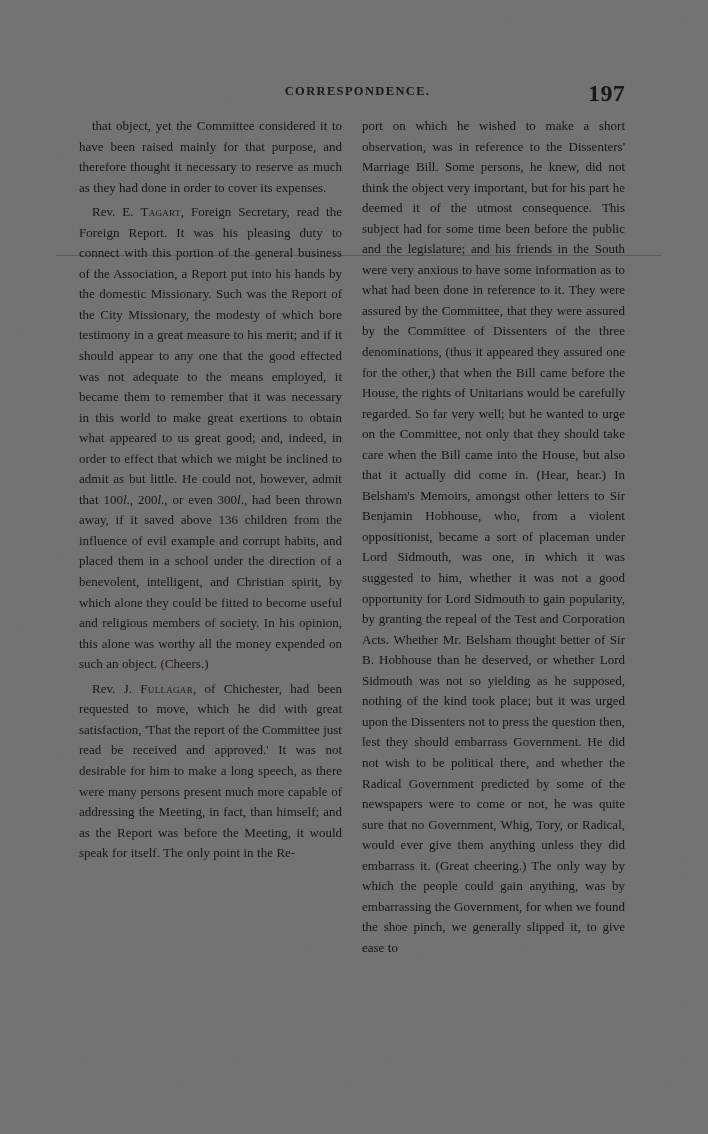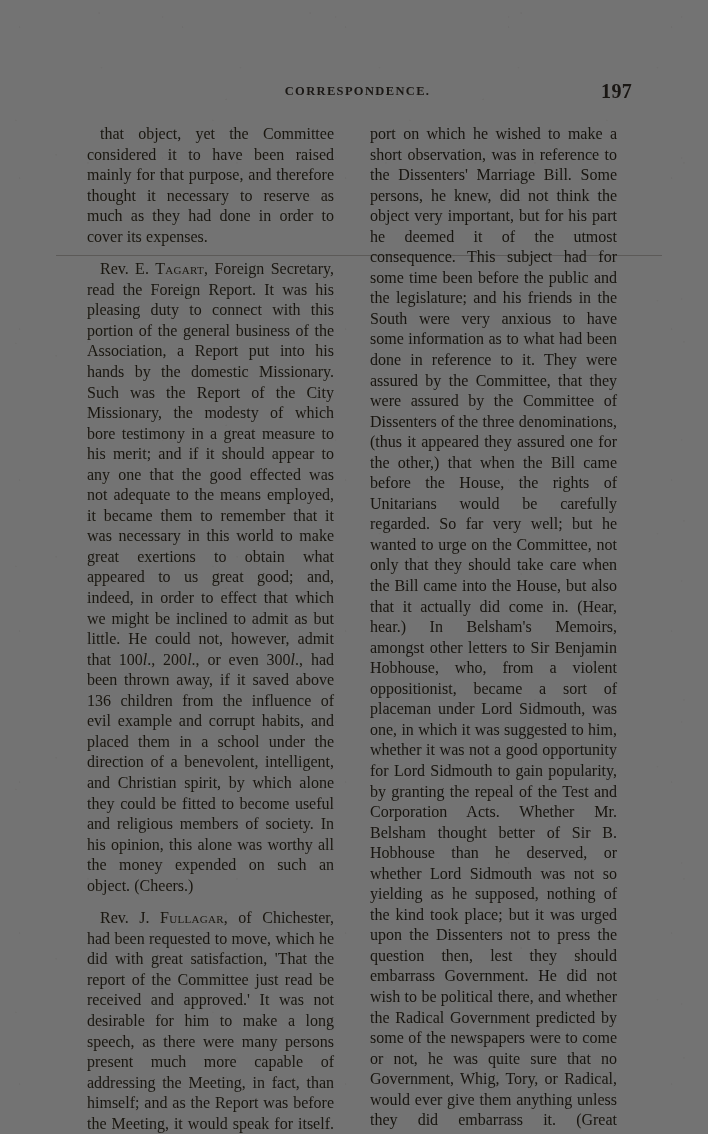--- a/index.html
+++ b/index.html
@@ -60,44 +60,44 @@
     top: 4px;
     font-size: 12.5px;
     font-weight: bold;
     letter-spacing: 1.35px;
     font-variant: small-caps;
     text-transform: uppercase;
     white-space: nowrap;
   }
   .rh-folio {
     position: absolute;
-    right: 8px;
+    right: 15px;
     top: 0;
-    font-size: 20px;
+    font-size: 24px;
     font-weight: bold;
     letter-spacing: 0.3px;
   }
 
   
   .columns {
     position: absolute;
     left: 75px;
     top: 112px;
     width: 563px;
     display: flex;
     gap: 12px;
   }
   .col {
     width: 271px;
   }
   p.para {
-    margin: 12px;
+    margin: 4px;
     text-align: justify;
     text-justify: inter-word;
-    font-size: 16px;
+    font-size: 13px;
     line-height: 20.55px;
     text-indent: 13px;
     hyphens: manual;
     word-spacing: 0.2px;
   }
   p.para.cont {
     text-indent: 0;
   }
   
   .sc {

